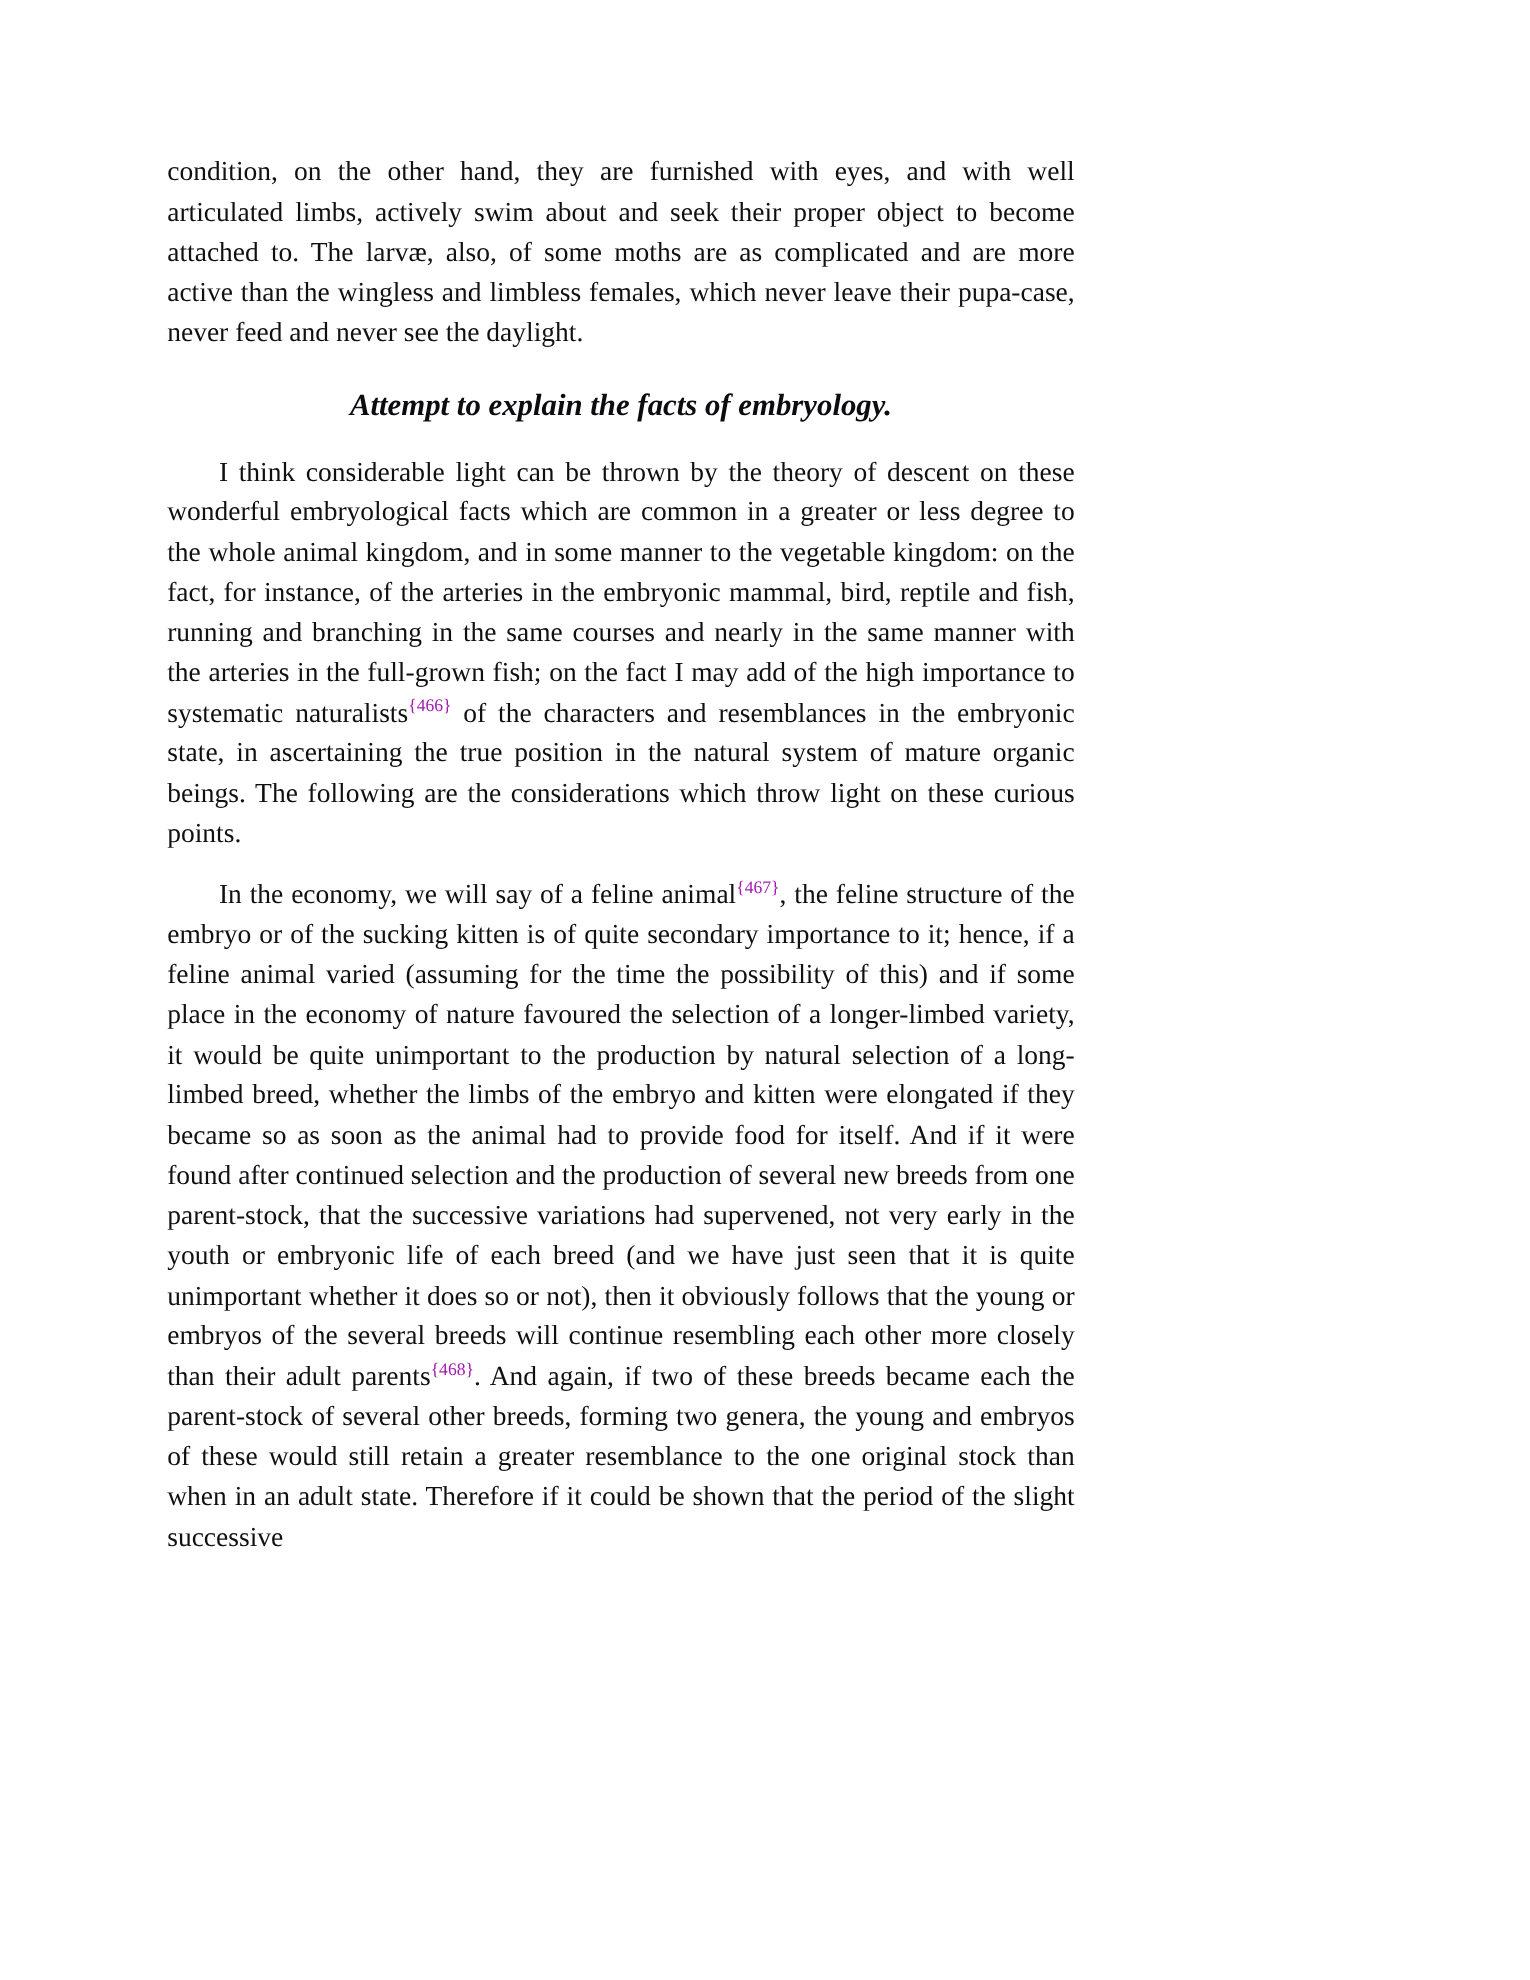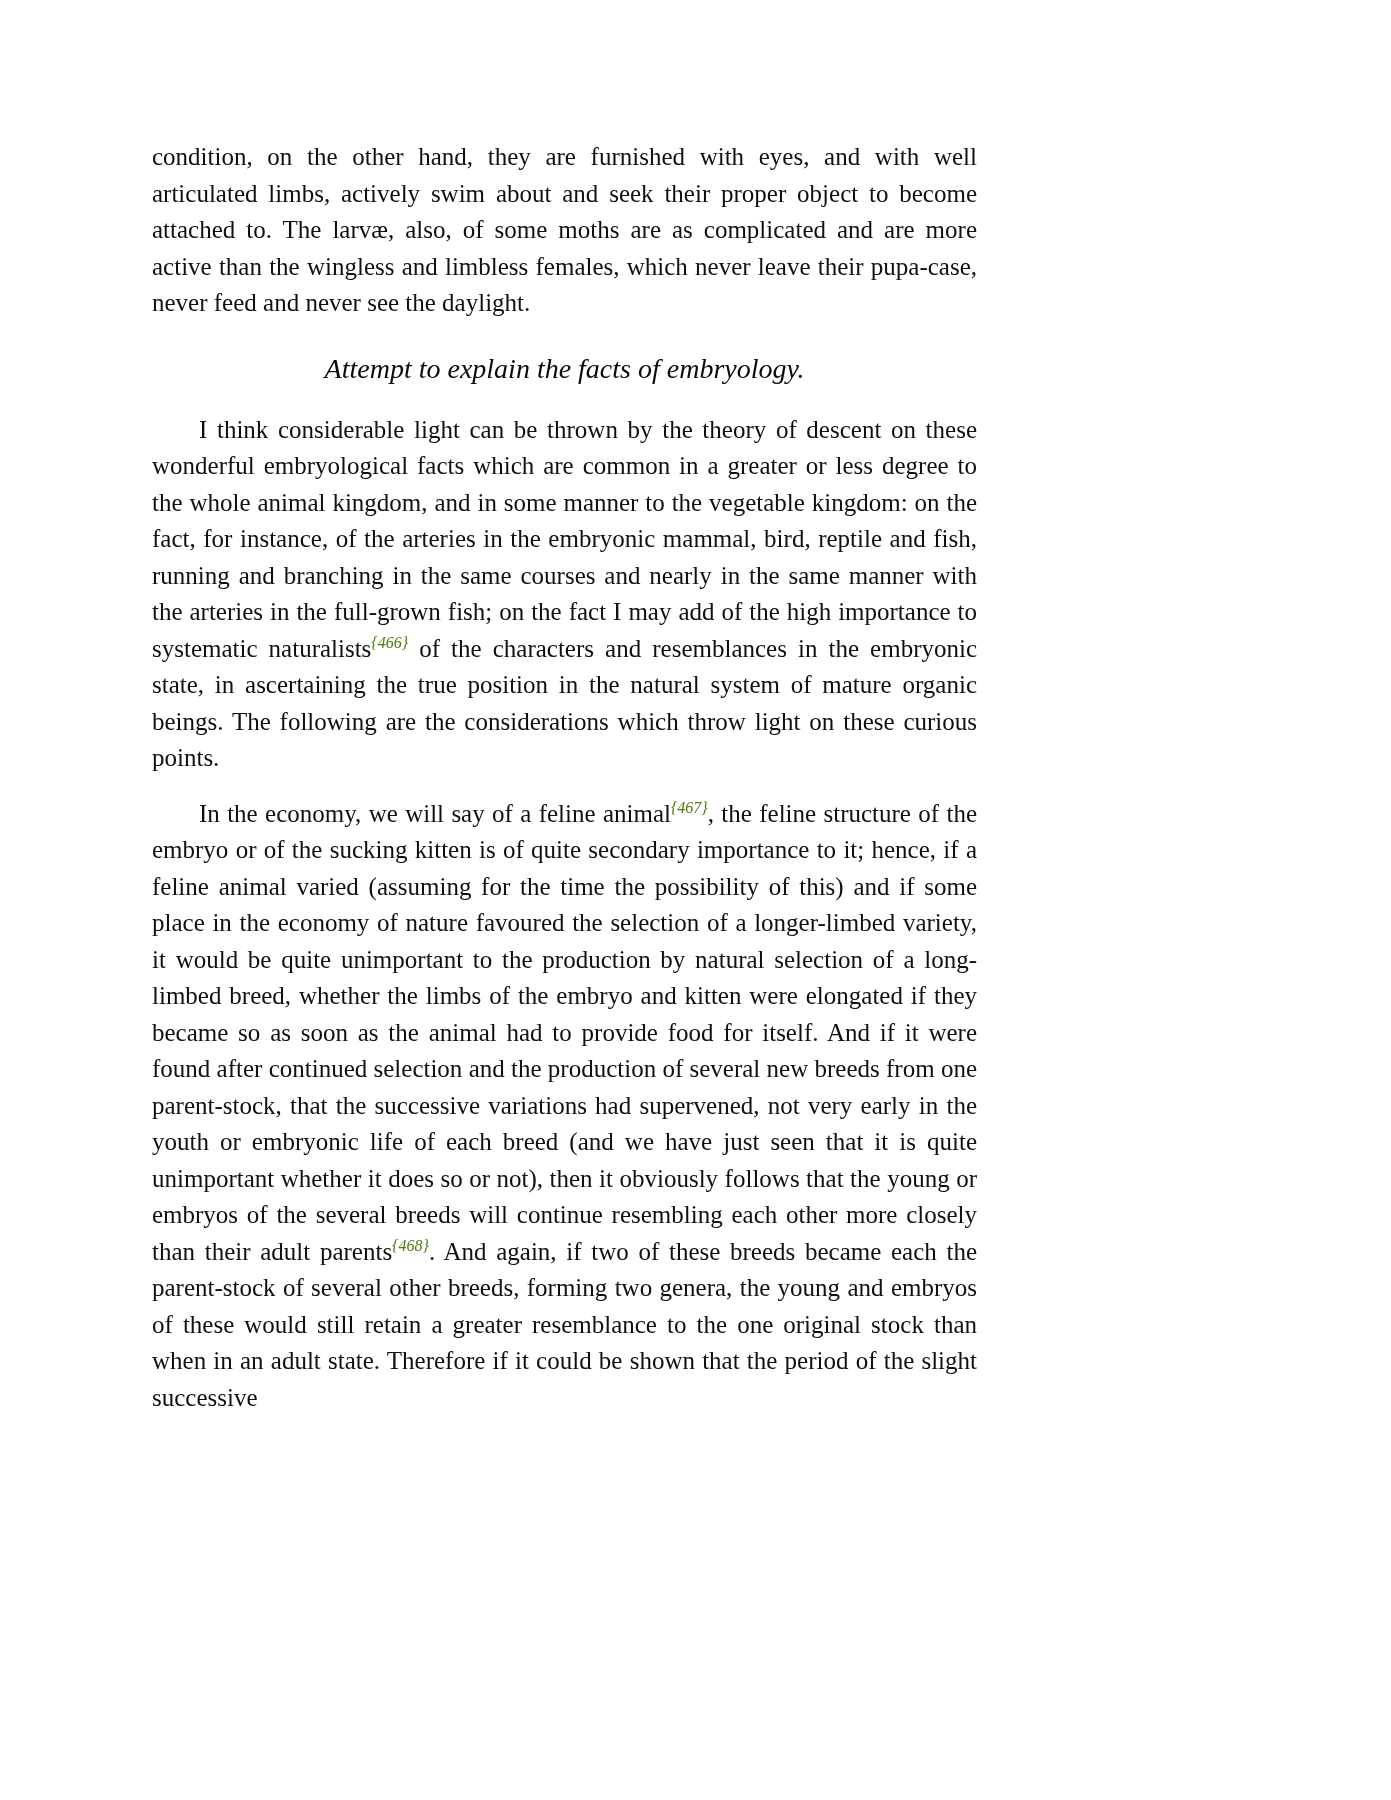--- a/index.html
+++ b/index.html
@@ -24,34 +24,33 @@
     font-size: 25px;
     line-height: 36.5px;
     text-align: justify;
     margin: 0 0 19px 0;
   }
   .para.indent {
     text-indent: 47px;
   }
   .heading {
     font-size: 28px;
-    font-weight: normal;
+    font-weight: bold;
     font-style: italic;
     text-align: center;
     margin: 31px 0 27px 0;
     color: #0c0c0f;
   }
   .fn {
-    color: #4d7c0f;
+    color: #a21caf;
     font-size: 16px;
     line-height: 0;
     vertical-align: super;
     cursor: pointer;
     text-decoration: none;
-    font-style: italic;
   }
   .ital {
   }
 </style>
 </head>
 <body>
 
 <div class="page">
 
   <p class="para"><span>condition, on the other hand, they are furnished with eyes, and with well articulated limbs, actively swim about and seek their proper object to become attached to. The larvæ, also, of some moths are as complicated and are more active than the wingless and limbless females, which never leave their pupa-case, never feed and never see the daylight.</span></p>

